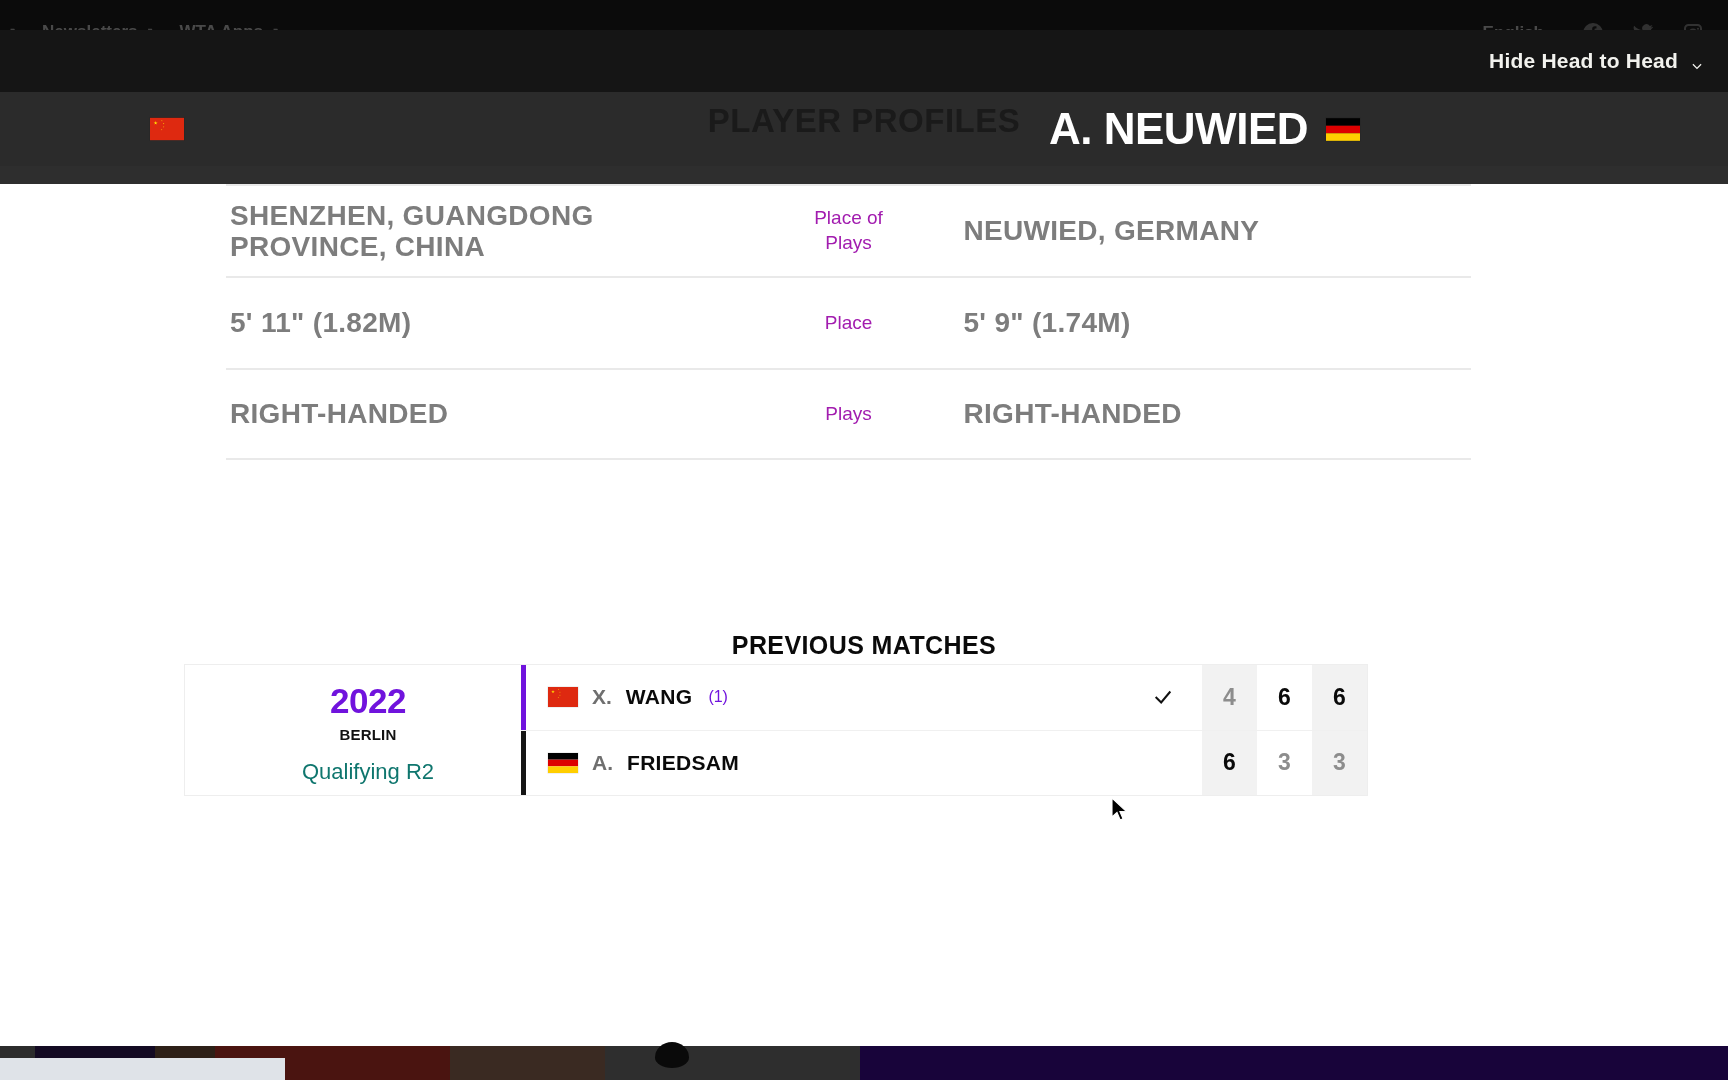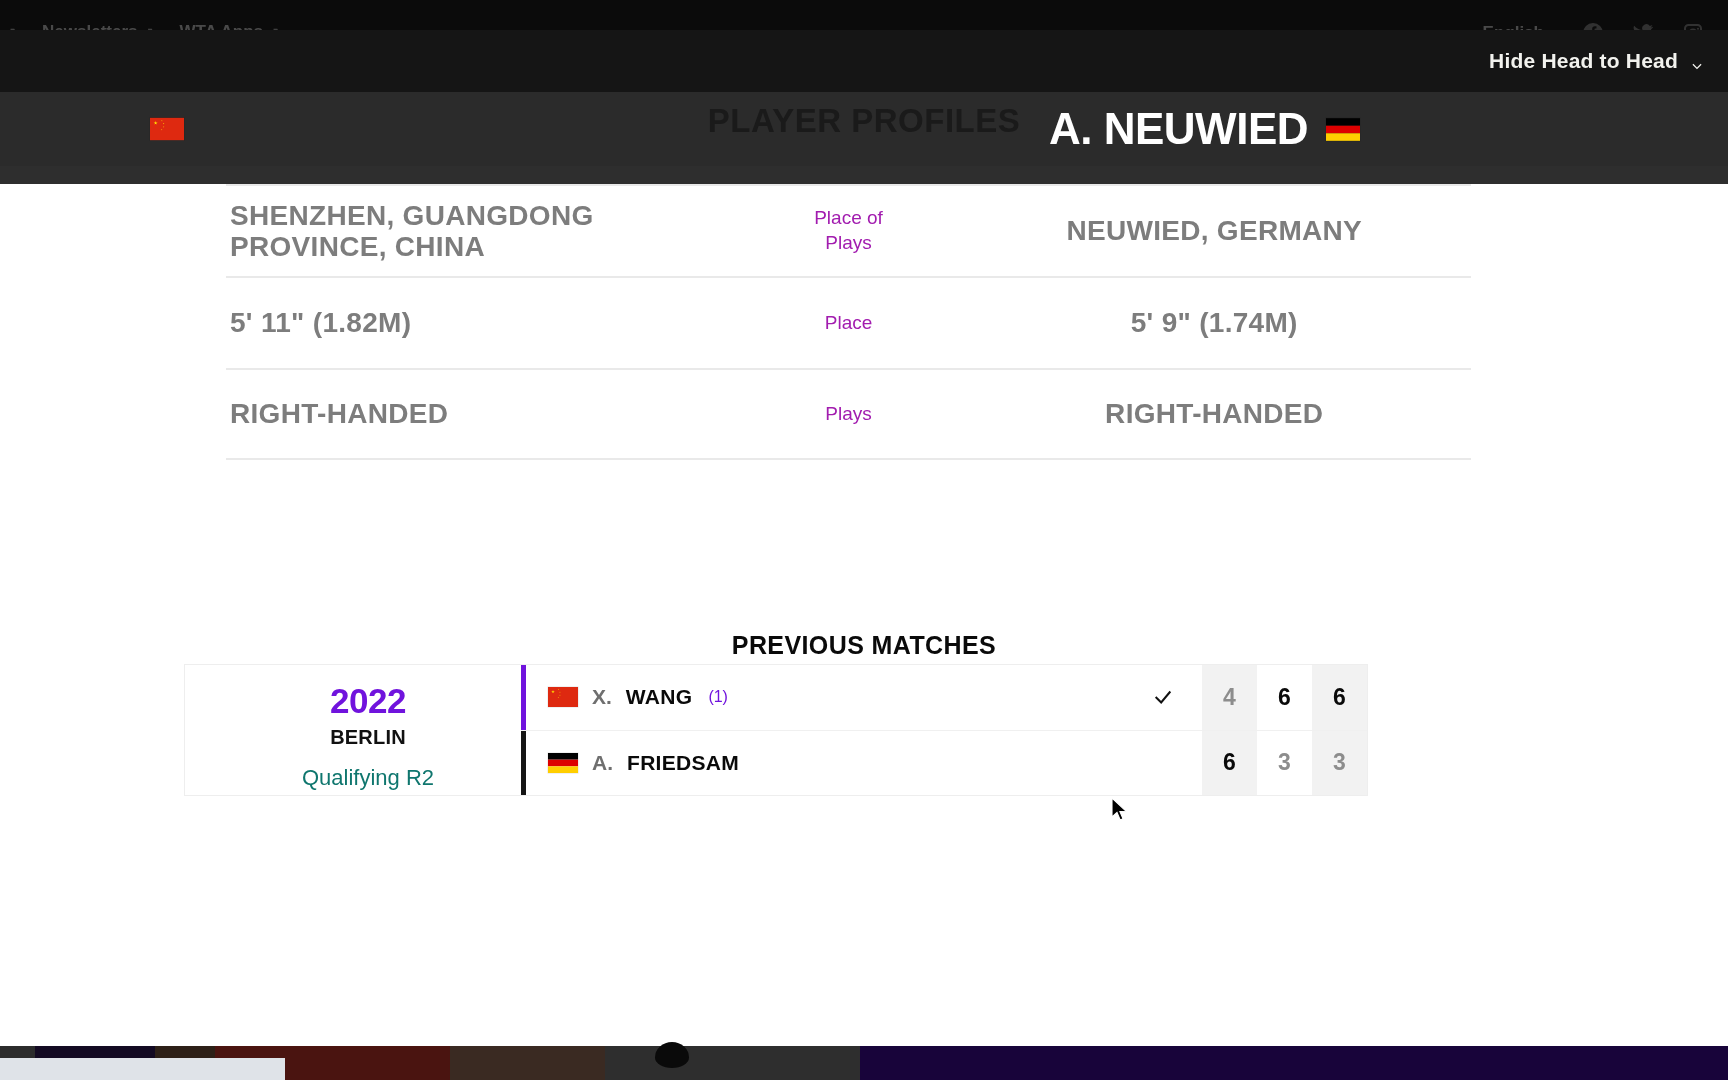--- a/index.html
+++ b/index.html
@@ -84,39 +84,39 @@
     position: relative; display: grid; grid-template-columns: 1fr 230px 1fr;
     align-items: center; border-top: 2px solid #e9e9e9; min-height: 92px;
     padding: 6px 0;
   }
   .stat-row.last { border-bottom: 2px solid #e9e9e9; }
   .stat-val {
     color: #7d7d7d; font-size: 28px; font-weight: 800; letter-spacing: .3px;
     line-height: 1.12; font-family: "Liberation Sans", sans-serif;
   }
   .stat-val.l { text-align: left; padding-left: 4px; }
-  .stat-val.r { text-align: center; padding-right: 6px; }
+  .stat-val.r { text-align: left; padding-right: 6px; }
   .stat-label {
     text-align: center; color: #a21caf; font-size: 19px; font-weight: 400; line-height: 1.3;
   }
 
   
   .pm-title {
     position: absolute; top: 631px; left: 50%; transform: translateX(-50%);
     font-size: 25px; font-weight: 800; color: #0a0a0a; letter-spacing: .4px; white-space: nowrap;
   }
   .pm-card {
     position: absolute; top: 664px; left: 184px; width: 1184px; height: 132px;
     background: #fff; border: 1px solid #eeeeee; display: flex; text-align: center;
   }
   .pm-left {
     width: 336px; padding: 18px 0 0 30px; position: relative;
   }
   .pm-year { color: #7013dd; font-size: 35px; font-weight: 800; line-height: 1.05; letter-spacing: -.5px;}
-  .pm-city { color: #111; font-size: 20px; font-weight: 700; margin-top: 6px; letter-spacing: .2px;}
+  .pm-city { color: #111; font-size: 15px; font-weight: 700; margin-top: 6px; letter-spacing: .2px;}
   .pm-round{ color: #0f766e; font-size: 22px; font-weight: 400; margin-top: 16px;}
   .pm-right { flex: 1; display: flex; flex-direction: column; }
 
   .pm-mrow { flex: 1; display: flex; align-items: stretch; position: relative; }
   .pm-mrow + .pm-mrow { border-top: 1px solid #f0f0f0; }
   .accent { width: 5px; flex: 0 0 5px; }
   .pm-player {
     flex: 1; display: flex; align-items: center; gap: 14px; padding-left: 22px;
   }
   .p-initial { color: #6f6f6f; font-size: 21px; font-weight: 800; }

